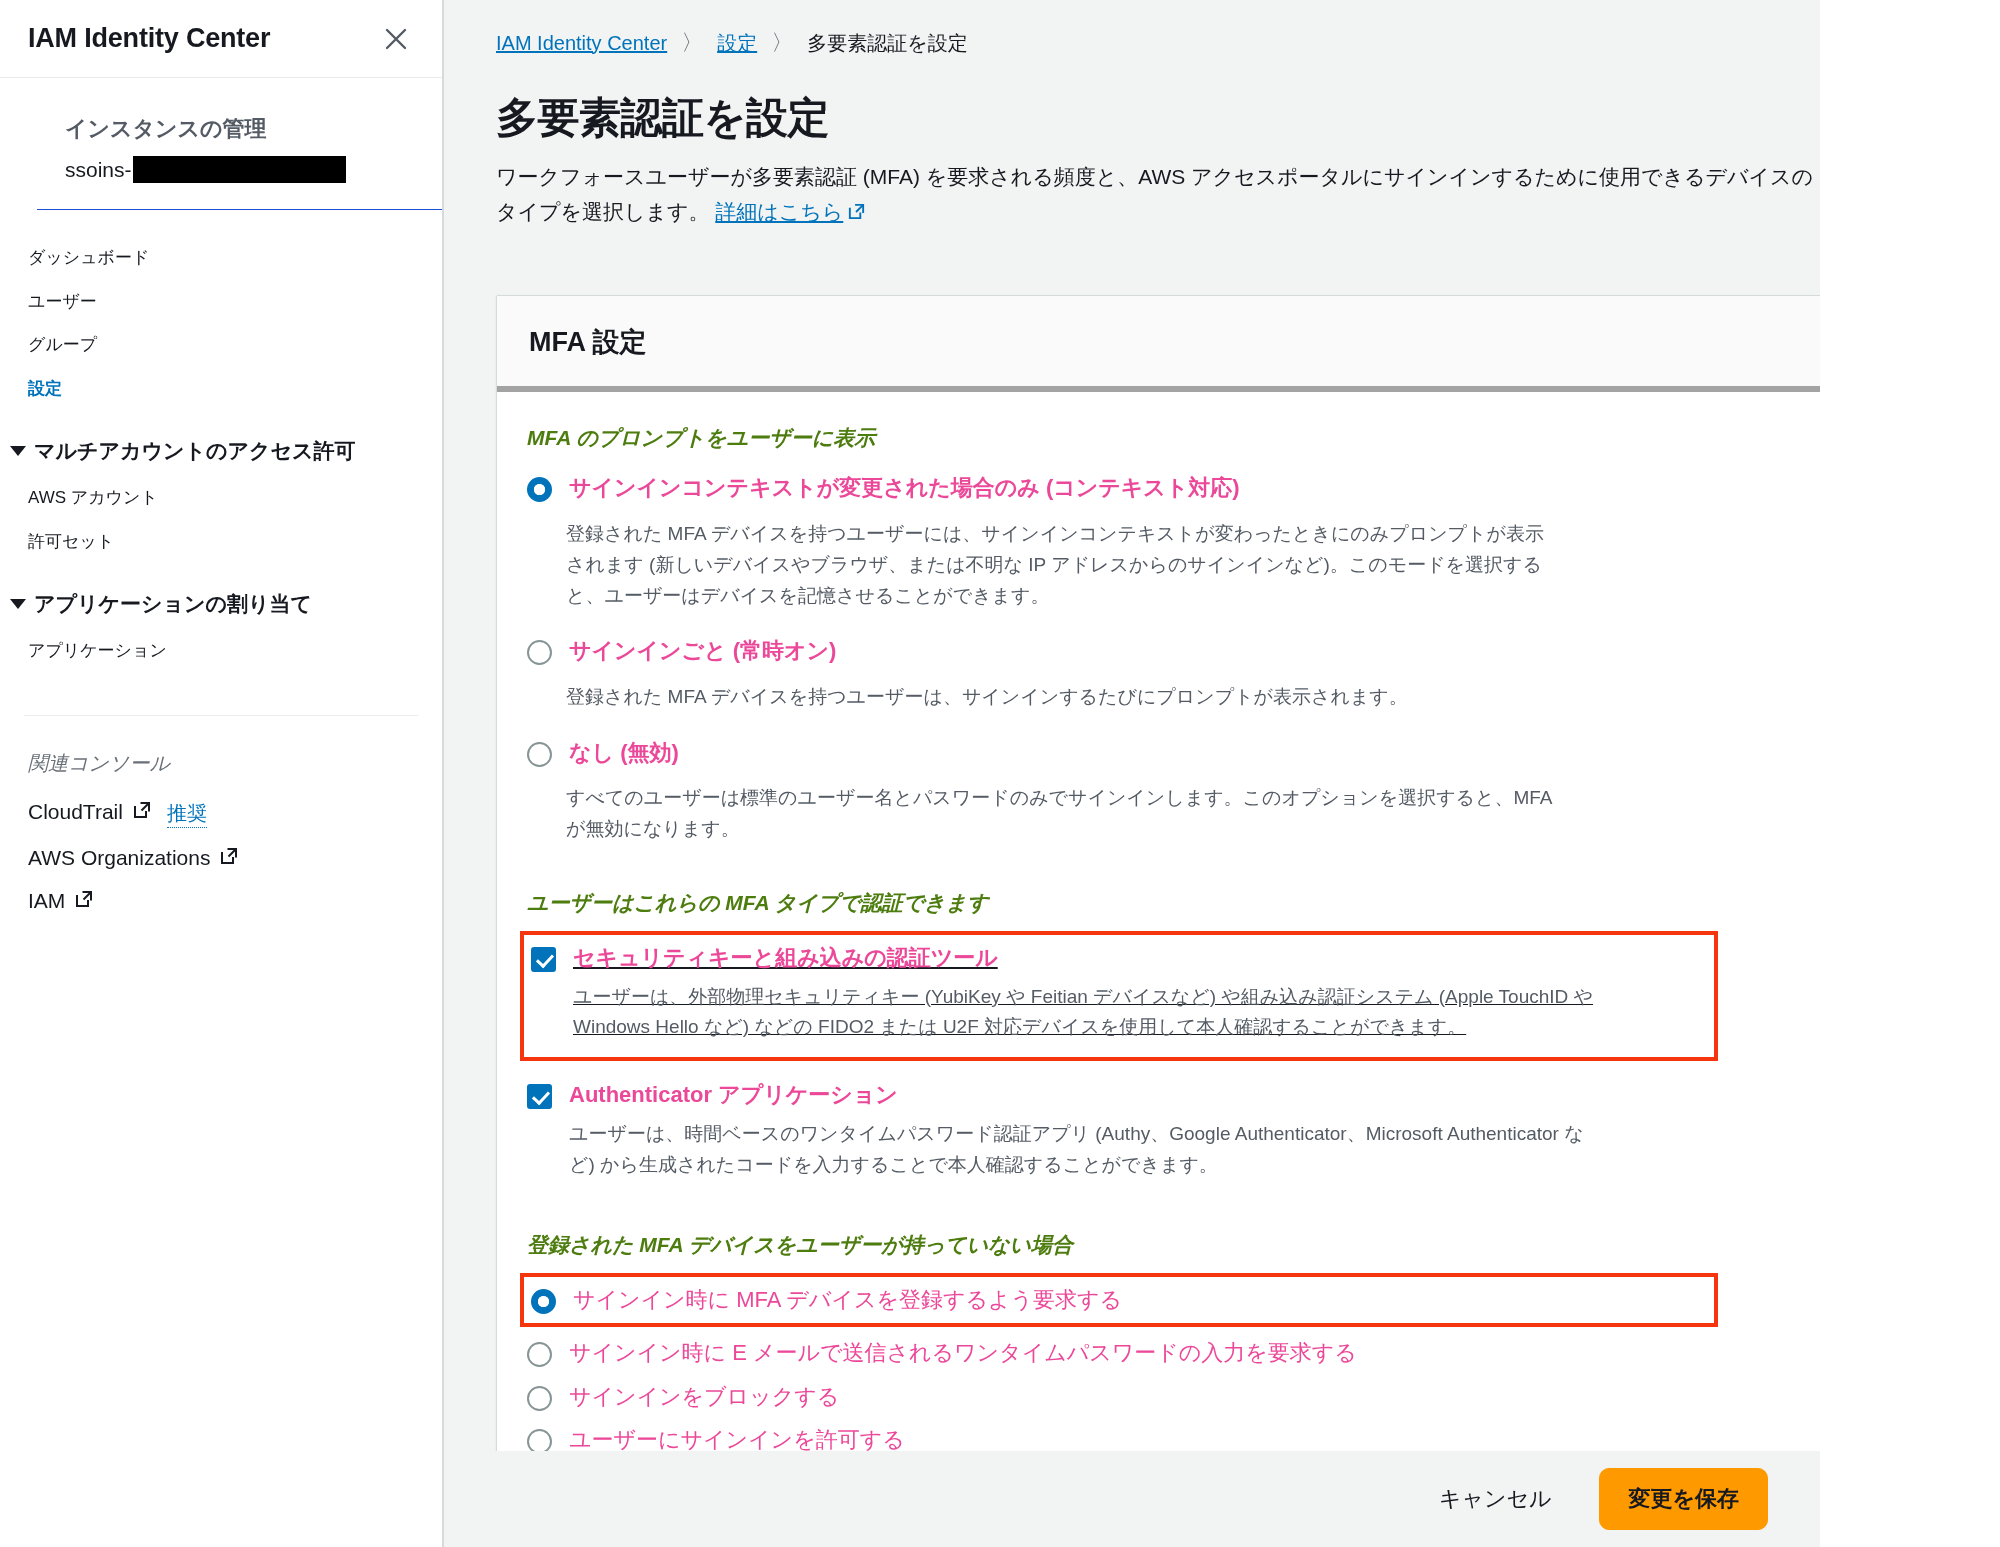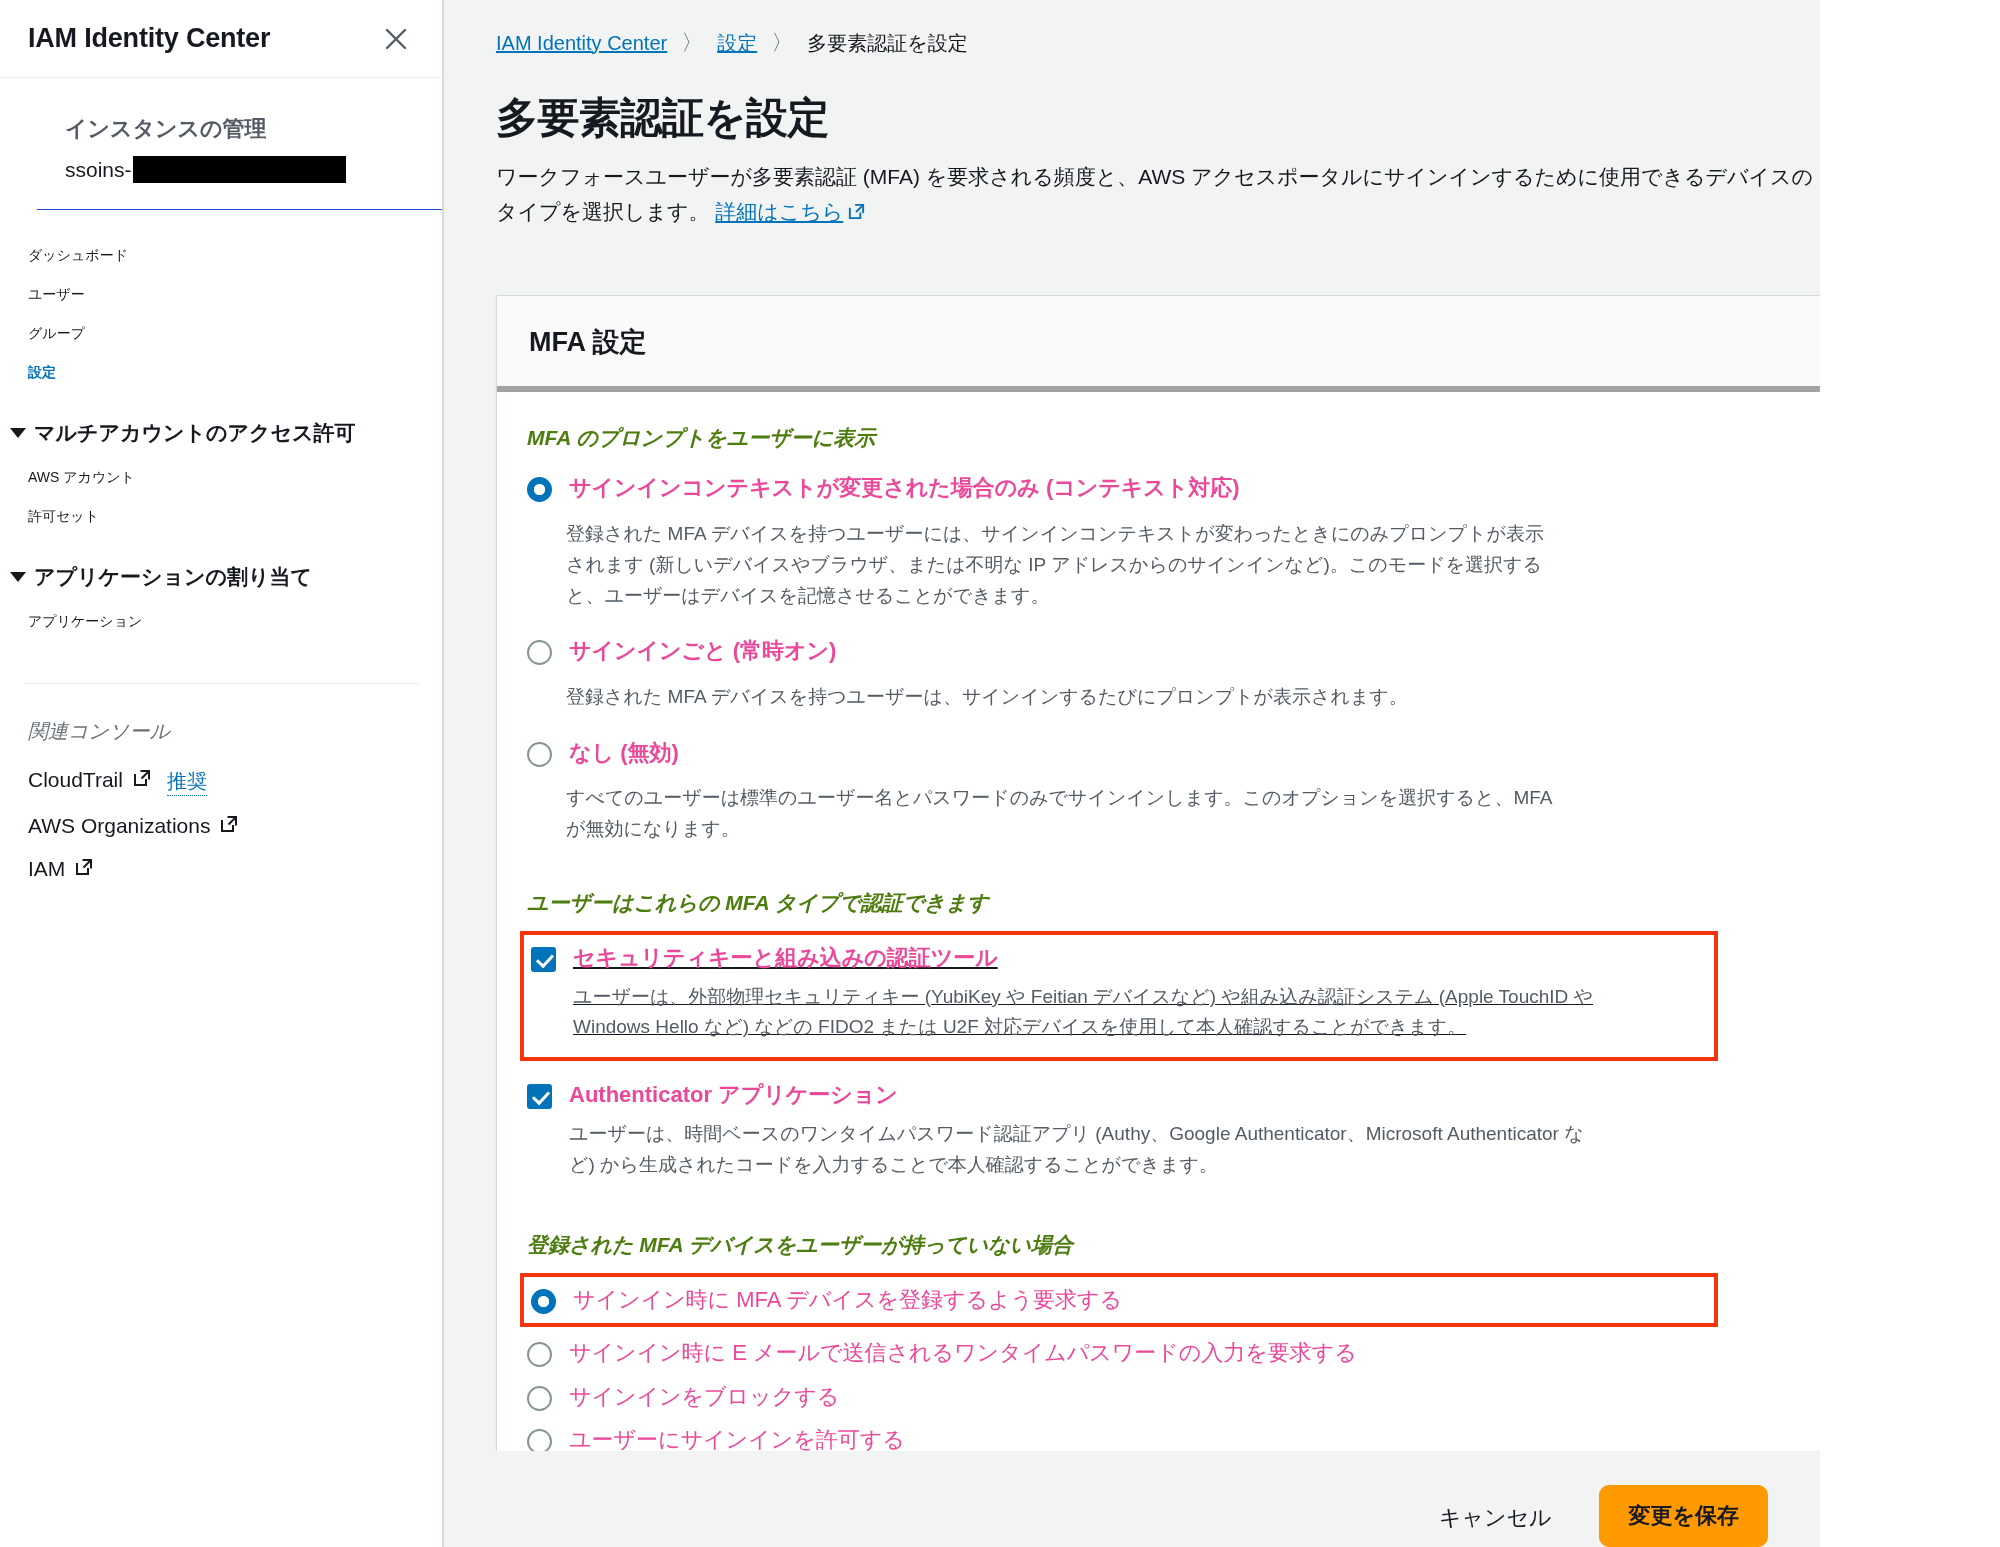--- a/index.html
+++ b/index.html
@@ -40,21 +40,21 @@
   .redacted {
     display: inline-block;
     width: 213px; height: 27px;
     background: #000000;
     vertical-align: middle;
     margin-left: 1px;
   }
 
   .sb-nav { padding: 26px 0 0 0; }
   .nav-item {
-    font-size: 14px;
+    font-size: 17px;
     color: #16191f;
     padding: 9px 28px;
     cursor: pointer;
     line-height: 1.5;
   }
   .nav-item.active { color: #0073bb; font-weight: 700; }
   .nav-group {
     font-size: 21px;
     font-weight: 700;
     color: #16191f;
@@ -185,21 +185,21 @@
     left: 7px; top: 2px; width: 7px; height: 13px;
     border: solid #ffffff; border-width: 0 3px 3px 0;
     transform: rotate(43deg);
   }
 
   
   .footer {
     position: absolute;
     left: 0; right: 0; bottom: 0;
     height: 96px;
-    display: flex; align-items: flex-end; justify-content: flex-end;
+    display: flex; align-items: center; justify-content: flex-end;
     gap: 28px;
     padding-right: 52px;
     background: #f2f3f3;
   }
   .btn-cancel {
     font-size: 22px; color: #16191f; background: transparent;
     border: none; cursor: pointer; padding: 14px 20px;
     font-family: inherit;
   }
   .btn-primary {

